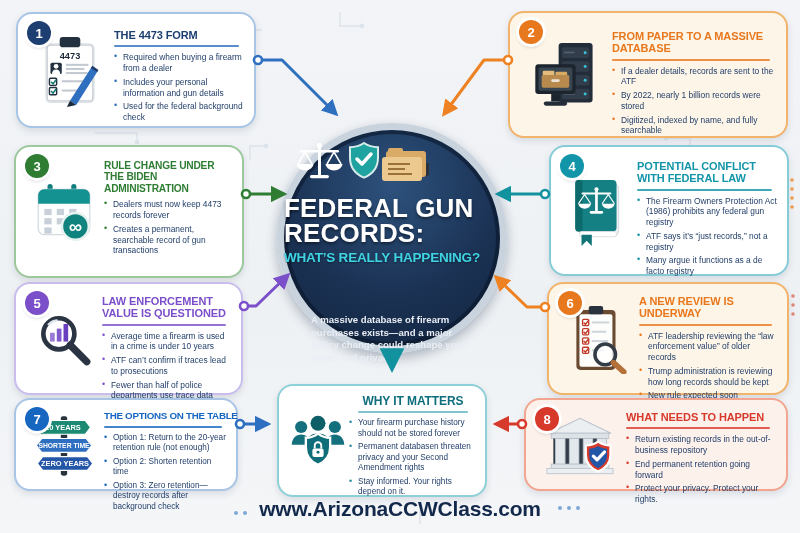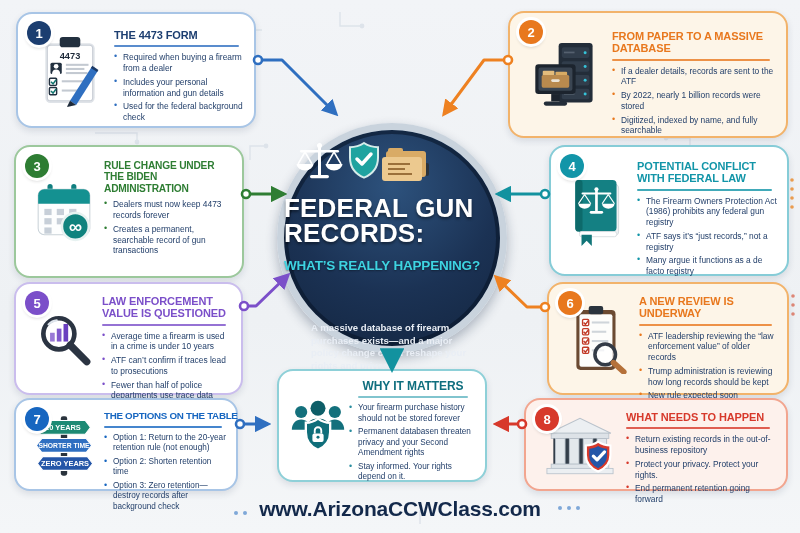--- a/index.html
+++ b/index.html
@@ -58,38 +58,38 @@
   .c6 .icon-col{width:82px;}
   .c6 .content{padding-top:3px;}
   .c7{left:14px;top:398px;width:224px;height:93px;}
   .c7 .icon-col{width:80px;}
   .c7 .content{padding-top:3px;}
   .c7 .card-title{font-size:9.8px;letter-spacing:-.3px;white-space:nowrap;}
   .c7 ul.bullets li{font-size:8.2px;}
   .c8{left:524px;top:398px;width:264px;height:93px;}
   .c8 .icon-col{width:92px;}
   .c8 .content{padding-top:3px;}
-  .cwhy{left:277px;top:369px;width:210px;height:113px;z-index:4;}
+  .cwhy{left:277px;top:384px;width:210px;height:113px;z-index:4;}
   .cwhy .icon-col{width:62px;}
   .cwhy .content{padding-top:1px;}
   .cwhy .card-title{text-align:center;font-size:12px;}
   .cwhy .rule{width:110px;margin:3px auto 5px;background:#62b5c2;}
   .cwhy ul.bullets li{font-size:8.2px;}
 
   
   .center-circle{
     position:absolute;left:277px;top:123px;width:230px;height:230px;z-index:2;
     border-radius:50%;box-sizing:border-box;
     border:7px solid #c9d3dd;
     background:radial-gradient(circle at 50% 26%,#2d527d 0%,#1b3254 55%,#13253f 100%);
     box-shadow:0 5px 12px rgba(15,35,65,.3),inset 0 0 0 4px rgba(8,20,38,.55);
     text-align:left;color:#fff;padding-top:10px;
   }
   .center-title{font-size:26px;font-weight:bold;line-height:.98;letter-spacing:.2px;text-shadow:0 2px 3px rgba(0,0,0,.45);}
-  .center-sub{font-size:13.5px;font-weight:bold;margin-top:11px;letter-spacing:-.2px;text-shadow:0 1px 2px rgba(0,0,0,.4);}
+  .center-sub{font-size:13.5px;font-weight:bold;margin-top:3px;letter-spacing:-.2px;text-shadow:0 1px 2px rgba(0,0,0,.4);}
   .center-desc{font-size:9.6px;line-height:1.32;color:#e9eef5;padding:4px 27px 0;font-weight:bold;margin-top:45px;}
 
   .footer-url{
     position:absolute;left:0;top:497px;width:800px;text-align:center;z-index:2;
     font-size:21px;font-weight:bold;color:#13294b;letter-spacing:-.2px;
   }
 </style>
 </head>
 <body>
 
@@ -382,22 +382,22 @@
       <path d="M50 26 c3.5 2.5 8 3.5 11.5 3.5 v9 c0 7 -4.5 12.5 -11.5 15.5 c-7 -3 -11.5 -8.5 -11.5 -15.5 v-9 c3.5 0 8 -1 11.5 -3.5 z" fill="#d7392b" stroke="#ffffff" stroke-width="2"></path>
       <path d="M50 30 c2.6 1.8 5.8 2.6 8.3 2.6 v6.6 c0 5.2 -3.3 9.3 -8.3 11.6 c-5 -2.3 -8.3 -6.4 -8.3 -11.6 v-6.6 c2.5 0 5.7 -0.8 8.3 -2.6 z" fill="#2456a8"></path>
       <path d="M45.5 39.5 l3.5 3.5 l7 -7.5" stroke="#ffffff" stroke-width="3" fill="none" stroke-linecap="round" stroke-linejoin="round"></path>
     </svg>
   </div>
   <div class="content">
     <div class="card-title">WHAT NEEDS TO HAPPEN</div>
     <div class="rule"></div>
     <ul class="bullets">
       <li>Return existing records in the out-of-business repository</li>
+      <li>End permanent retention going forward</li>
       <li>Protect your privacy. Protect your rights.</li>
-      <li>End permanent retention going forward</li>
     </ul>
   </div>
 </div>
 
 <div class="card cwhy" style="--accent: #0f6e7e; --border: #8ed0d8; --bg: #ffffff; --bullet: #2b8ea0;">
   <div class="icon-col">
     <svg width="58" height="62" viewBox="0 0 62 62">
       <circle cx="13" cy="15" r="6.5" fill="#13707c"></circle>
       <circle cx="49" cy="15" r="6.5" fill="#13707c"></circle>
       <path d="M3 34 c0-7 4.5-11 10-11 s10 4 10 11 z" fill="#13707c"></path>

